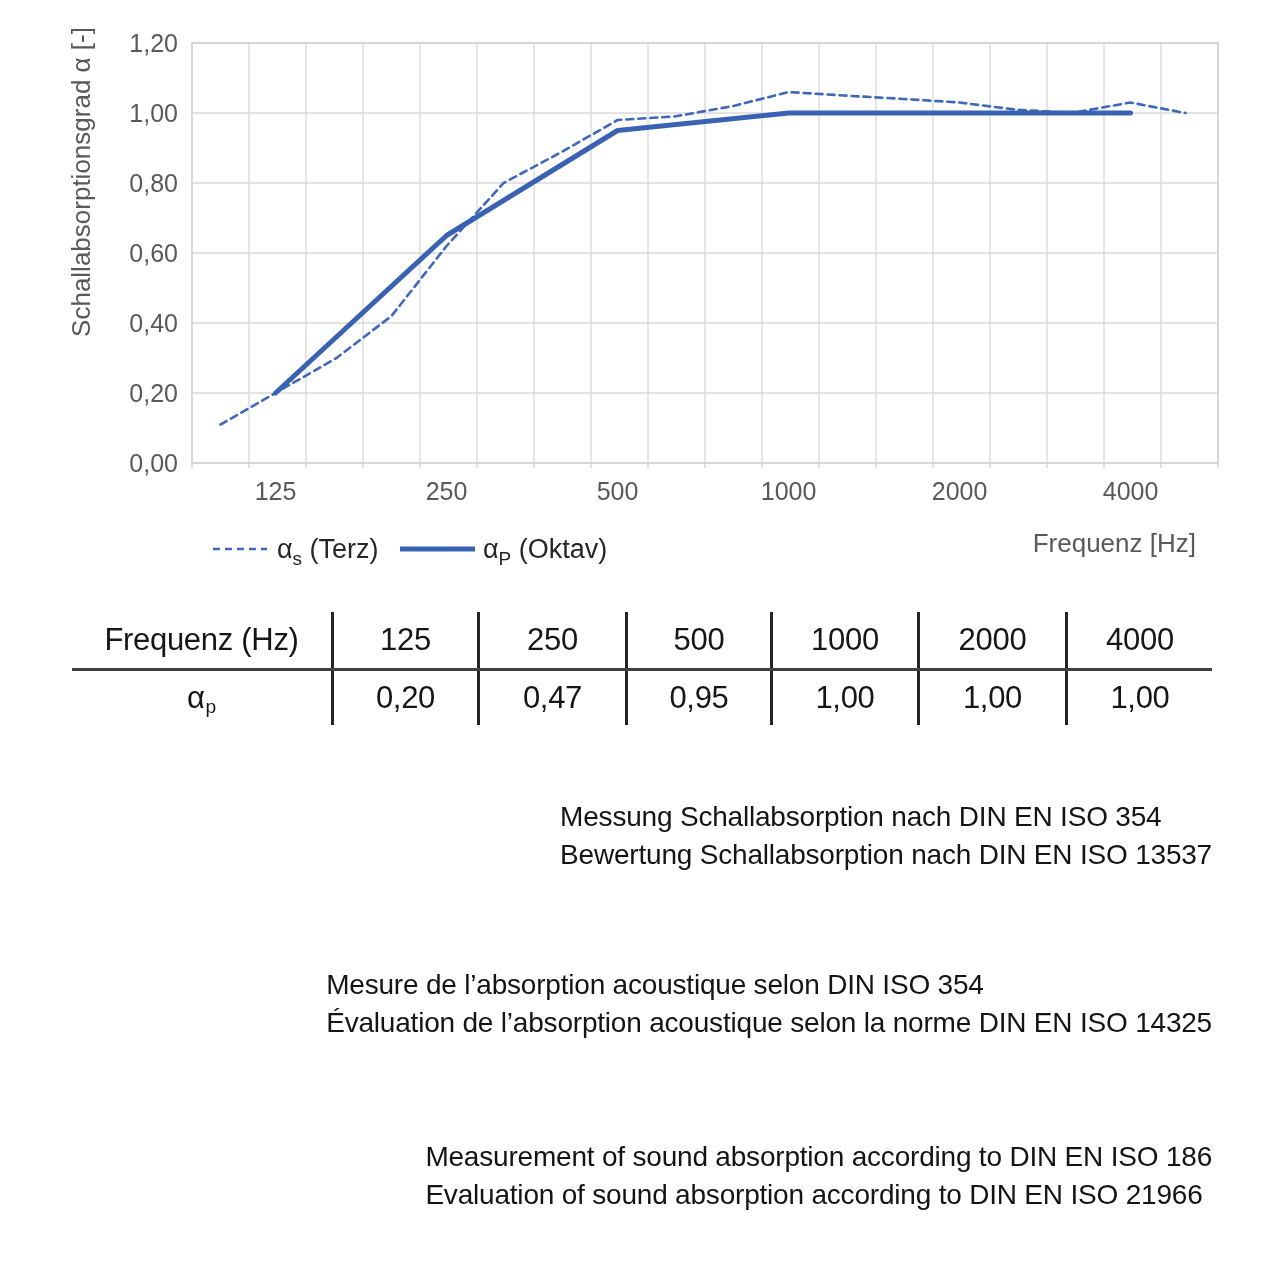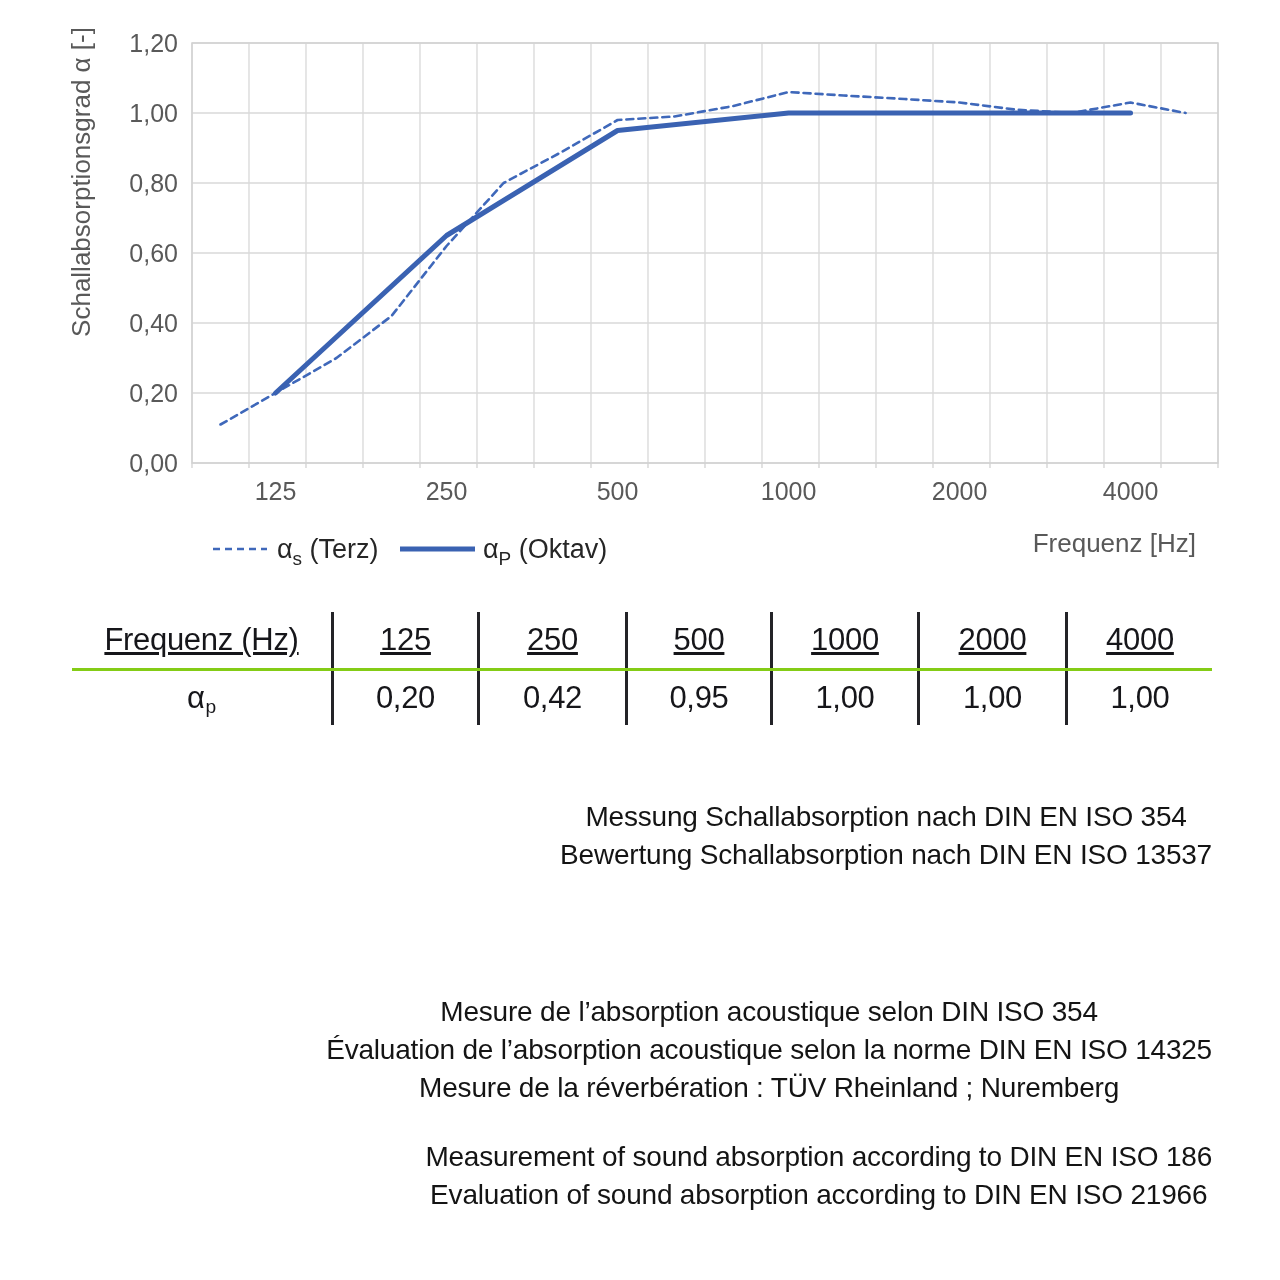--- a/index.html
+++ b/index.html
@@ -6,32 +6,32 @@
   .page{position:relative;width:1280px;height:1280px;background:#ffffff;overflow:hidden;
         font-family:"Liberation Sans","DejaVu Sans",sans-serif;}
   svg text{font-family:"Liberation Sans","DejaVu Sans",sans-serif;}
   .tick-label{font-size:25px;fill:#595959;}
   .axis-title{font-size:26px;fill:#595959;}
   .legend-text{font-size:27px;fill:#262626;}
 
   
   .abs-table{position:absolute;left:72px;top:612px;width:1140px;color:#16161a;}
   .t-row{display:grid;grid-template-columns:259px 146px 148px 145px 147px 148px 147px;}
-  .t-row-top{border-bottom:3px solid #84cc16;text-decoration:underline;}
+  .t-row-top{border-bottom:3px solid #404040;}
   .t-cell{height:56px;display:flex;align-items:center;justify-content:center;
           font-size:31px;letter-spacing:-0.3px;}
   .t-cell.v-sep{border-left:3px solid #232328;}
   .t-row-bottom .t-cell{height:54px;}
   .alpha-sub{font-size:0.62em;position:relative;top:0.45em;margin-left:1px;}
 
   
-  .note{position:absolute;right:68px;text-align:center;color:#141414;
+  .note{position:absolute;right:68px;text-align:left;color:#141414;
         font-size:28px;line-height:38px;letter-spacing:-0.2px;}
   .note-de{top:798px;}
-  .note-fr{top:993px;}
+  .note-fr{top:966px;}
   .note-en{top:1138px;}
 </style>
 </head>
 <body>
 
 <div class="page">
 
   
   <svg id="chart" width="1280" height="580" viewBox="0 0 1280 580">
 
@@ -132,35 +132,34 @@
       <div class="t-cell v-sep">1000</div>
       <div class="t-cell v-sep">2000</div>
       <div class="t-cell v-sep">4000</div>
     </div>
     <div class="t-row t-row-bottom">
       <div class="t-cell">
           <span>α</span>
           <span class="alpha-sub">p</span>
         </div>
       <div class="t-cell v-sep">0,20</div>
-      <div class="t-cell v-sep">0,42</div>
+      <div class="t-cell v-sep">0,47</div>
       <div class="t-cell v-sep">0,95</div>
       <div class="t-cell v-sep">1,00</div>
       <div class="t-cell v-sep">1,00</div>
       <div class="t-cell v-sep">1,00</div>
     </div>
   </div>
 
   
   <div class="note note-de">
     <div class="note-line">Messung Schallabsorption nach DIN EN ISO 354</div>
     <div class="note-line">Bewertung Schallabsorption nach DIN EN ISO 13537</div>
   </div>
   <div class="note note-fr">
     <div class="note-line">Mesure de l’absorption acoustique selon DIN ISO 354</div>
     <div class="note-line">Évaluation de l’absorption acoustique selon la norme DIN EN ISO 14325</div>
-    <div class="note-line">Mesure de la réverbération : TÜV Rheinland ; Nuremberg</div>
   </div>
   <div class="note note-en">
     <div class="note-line">Measurement of sound absorption according to DIN EN ISO 186</div>
     <div class="note-line">Evaluation of sound absorption according to DIN EN ISO 21966</div>
   </div>
 </div>
 
 </body></html>

